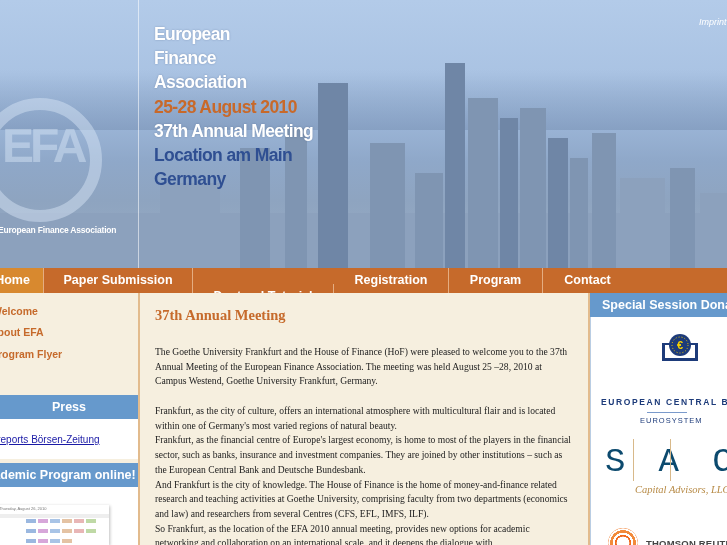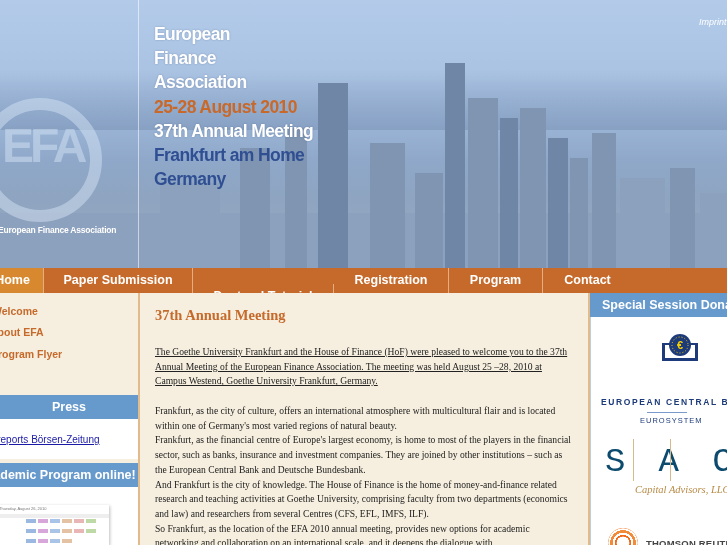--- a/index.html
+++ b/index.html
@@ -82,21 +82,21 @@
   <div class="efa-logo"></div>
   <div class="efa-letters">EFA</div>
   <div class="efa-caption">European Finance Association</div>
 
   <div class="title-block">
     <div class="t-white">European</div>
     <div class="t-white">Finance</div>
     <div class="t-white">Association</div>
     <div class="t-orange">25-28 August 2010</div>
     <div class="t-white">37th Annual Meeting</div>
-    <div class="t-blue">Frankfurt am Home</div>
+    <div class="t-blue">Location am Main</div>
     <div class="t-blue">Germany</div>
   </div>
   <div class="imprint">Imprint</div>
 </div>
 
 <div class="nav">
   <div class="nav-item active" style="width:44px;text-indent:-18px;">Home</div>
   <div class="nav-item" style="width:149px;">Paper Submission</div>
   <div class="nav-item" style="width:141px;margin-top:16px;">Doctoral Tutorial</div>
   <div class="nav-item" style="width:115px;">Registration</div>
@@ -133,21 +133,21 @@
       <div class="thumb-cell" style="left:30px;top:34px;background:#9bb8e0;"></div>
       <div class="thumb-cell" style="left:42px;top:34px;background:#d7a7d9;"></div>
       <div class="thumb-cell" style="left:54px;top:34px;background:#a9c4e6;"></div>
       <div class="thumb-cell" style="left:66px;top:34px;background:#e4c3a4;"></div>
     </div>
   </div>
 </div>
 
 <div class="main">
   <h1>37th Annual Meeting</h1>
-  <div class="para" style="top:52px;text-decoration:underline;">
+  <div class="para" style="top:52px;">
     <p>The Goethe University Frankfurt and the House of Finance (HoF) were pleased to welcome you to the 37th Annual Meeting of the European Finance Association. The meeting was held August 25 –28, 2010 at Campus Westend, Goethe University Frankfurt, Germany.</p>
   </div>
   <div class="para" style="top:111px;">
     <p>Frankfurt, as the city of culture, offers an international atmosphere with multicultural flair and is located within one of Germany's most varied regions of natural beauty.</p>
     <p>Frankfurt, as the financial centre of Europe's largest economy, is home to most of the players in the financial sector, such as banks, insurance and investment companies. They are joined by other institutions – such as the European Central Bank and Deutsche Bundesbank.</p>
     <p>And Frankfurt is the city of knowledge. The House of Finance is the home of money-and-finance related research and teaching activities at Goethe University, comprising faculty from two departments (economics and law) and researchers from several Centres (CFS, EFL, IMFS, ILF).</p>
     <p>So Frankfurt, as the location of the EFA 2010 annual meeting, provides new options for academic networking and collaboration on an international scale, and it deepens the dialogue with</p>
   </div>
 </div>
 

